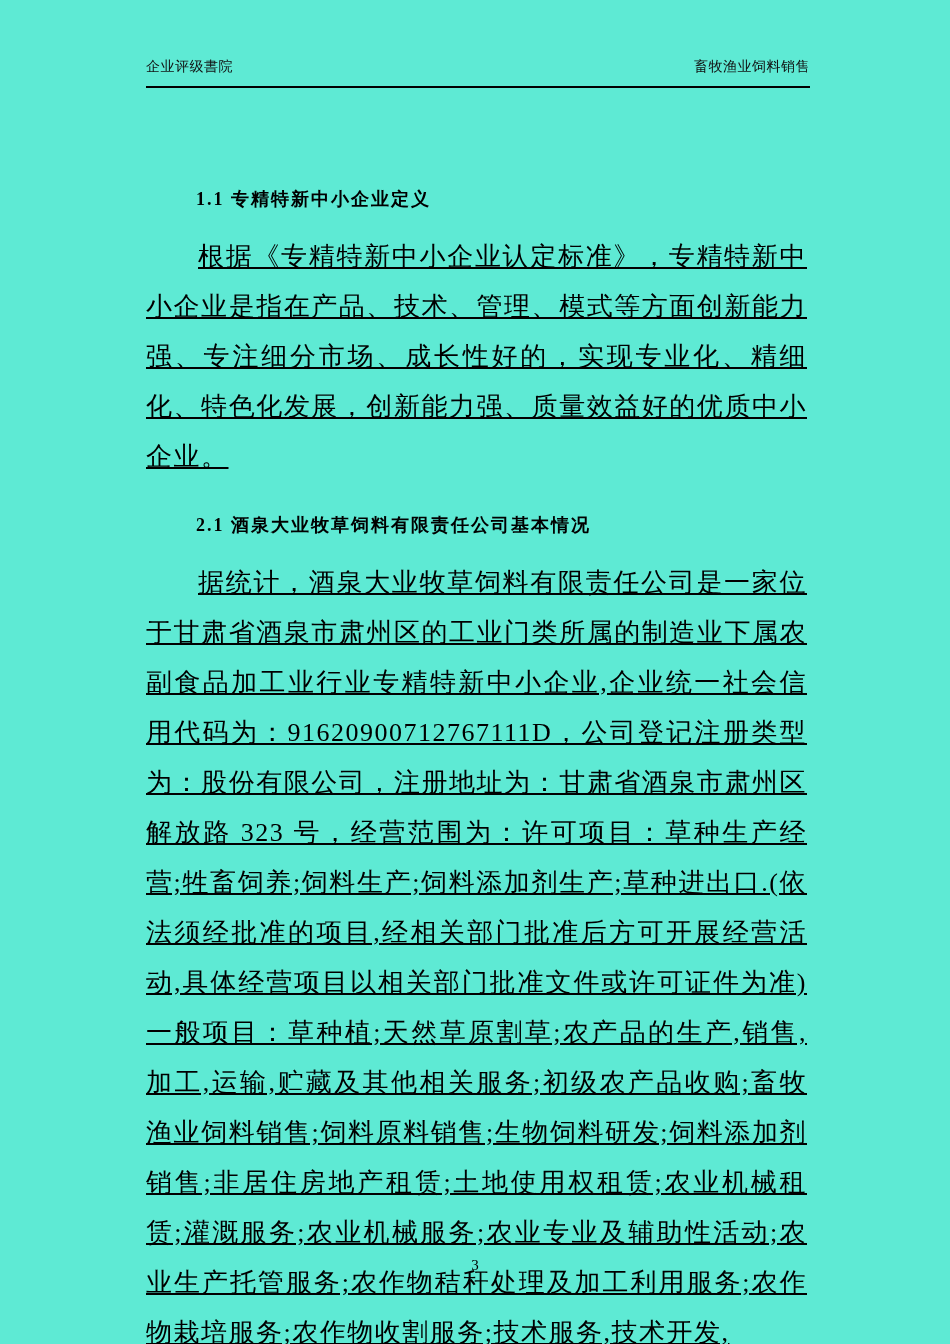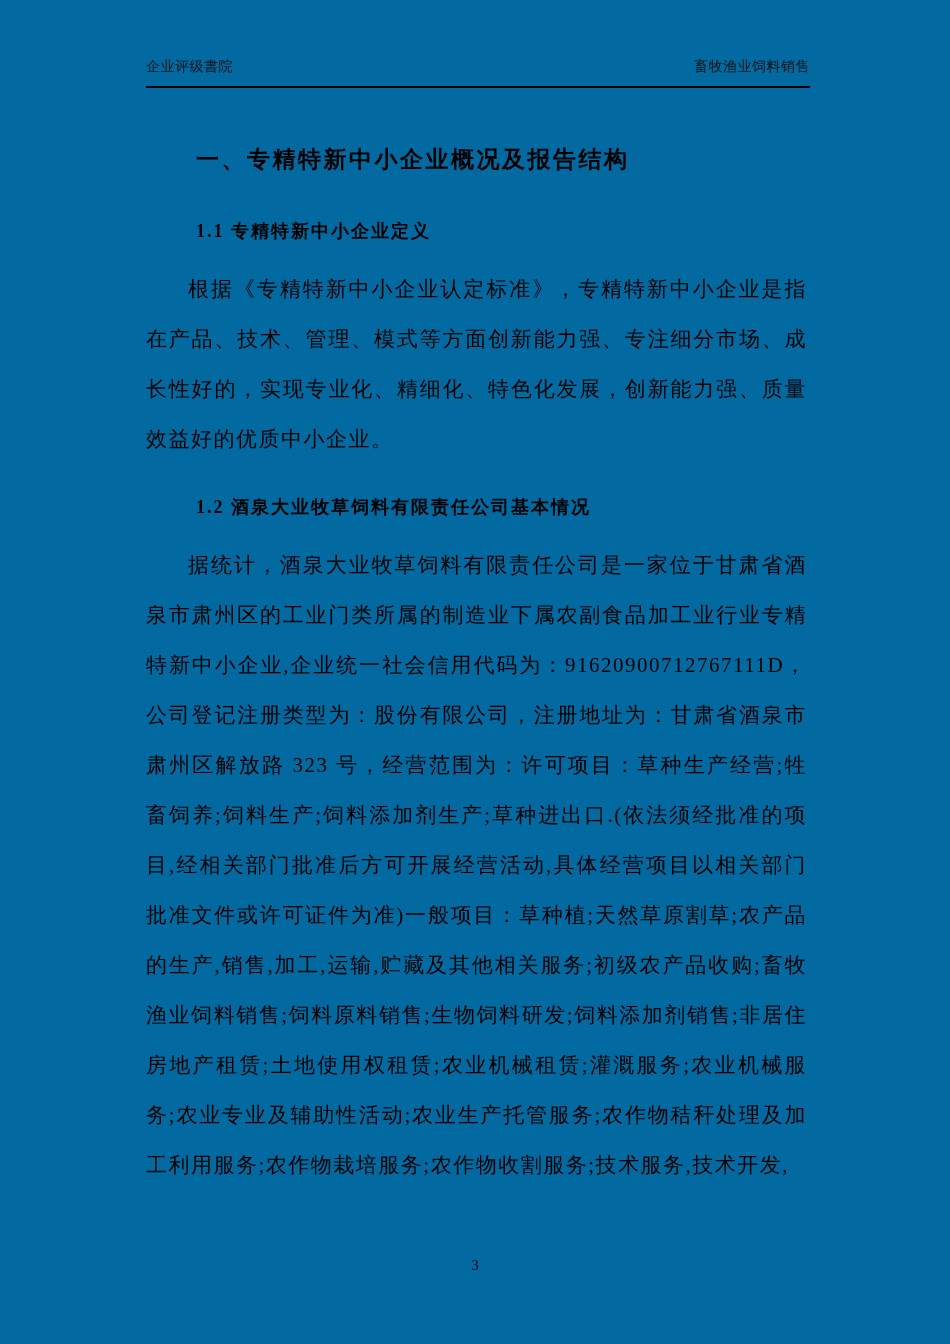--- a/index.html
+++ b/index.html
@@ -6,21 +6,21 @@
   html, body { background: #ffffff; }
   body {
     font-family: "Liberation Serif", "DejaVu Serif", serif;
     color: #000000;
   }
   .page {
     position: relative;
     width: 950px;
     height: 1344px;
     margin: 0 auto;
-    background: #0369a1;
+    background: #5eead4;
     overflow: hidden;
   }
   .page-header {
     position: absolute;
     top: 58px;
     left: 146px;
     right: 140px;
     display: flex;
     justify-content: space-between;
     align-items: flex-end;
@@ -56,26 +56,27 @@
     font-size: 18px;
     font-weight: bold;
     letter-spacing: 2px;
     padding-left: 50px;
     line-height: 30px;
     margin: 0;
   }
   h2.sub-1 { margin-top: 40px; }
   h2.sub-2 { margin-top: 28px; }
   p.body-para {
-    font-size: 21px;
+    font-size: 26px;
     line-height: 50px;
     letter-spacing: 1.5px;
     text-align: justify;
     text-indent: 2em;
     margin: 18px 4px 0 0;
+    text-decoration: underline;
   }
   .page-footer {
     position: absolute;
     left: 0;
     right: 0;
     bottom: 70px;
     text-align: center;
     font-size: 15px;
     color: #000000;
   }
@@ -87,27 +88,26 @@
 
   <header class="page-header">
     <span class="header-left">企业评级書院</span>
     <span class="header-right">畜牧渔业饲料销售</span>
   </header>
 
   <hr class="header-rule">
 
   <main class="content">
 
-    <h1 class="section-title">一、专精特新中小企业概况及报告结构</h1>
 
     <h2 class="sub-title sub-1">1.1 专精特新中小企业定义</h2>
 
     <p class="body-para">根据《专精特新中小企业认定标准》，专精特新中小企业是指在产品、技术、管理、模式等方面创新能力强、专注细分市场、成长性好的，实现专业化、精细化、特色化发展，创新能力强、质量效益好的优质中小企业。</p>
 
-    <h2 class="sub-title sub-2">1.2 酒泉大业牧草饲料有限责任公司基本情况</h2>
+    <h2 class="sub-title sub-2">2.1 酒泉大业牧草饲料有限责任公司基本情况</h2>
 
     <p class="body-para">据统计，酒泉大业牧草饲料有限责任公司是一家位于甘肃省酒泉市肃州区的工业门类所属的制造业下属农副食品加工业行业专精特新中小企业,企业统一社会信用代码为：91620900712767111D，公司登记注册类型为：股份有限公司，注册地址为：甘肃省酒泉市肃州区解放路 323 号，经营范围为：许可项目：草种生产经营;牲畜饲养;饲料生产;饲料添加剂生产;草种进出口.(依法须经批准的项目,经相关部门批准后方可开展经营活动,具体经营项目以相关部门批准文件或许可证件为准)一般项目：草种植;天然草原割草;农产品的生产,销售,加工,运输,贮藏及其他相关服务;初级农产品收购;畜牧渔业饲料销售;饲料原料销售;生物饲料研发;饲料添加剂销售;非居住房地产租赁;土地使用权租赁;农业机械租赁;灌溉服务;农业机械服务;农业专业及辅助性活动;农业生产托管服务;农作物秸秆处理及加工利用服务;农作物栽培服务;农作物收割服务;技术服务,技术开发,</p>
 
   </main>
 
   <footer class="page-footer">
     <span>3</span>
   </footer>
 
 </div>

